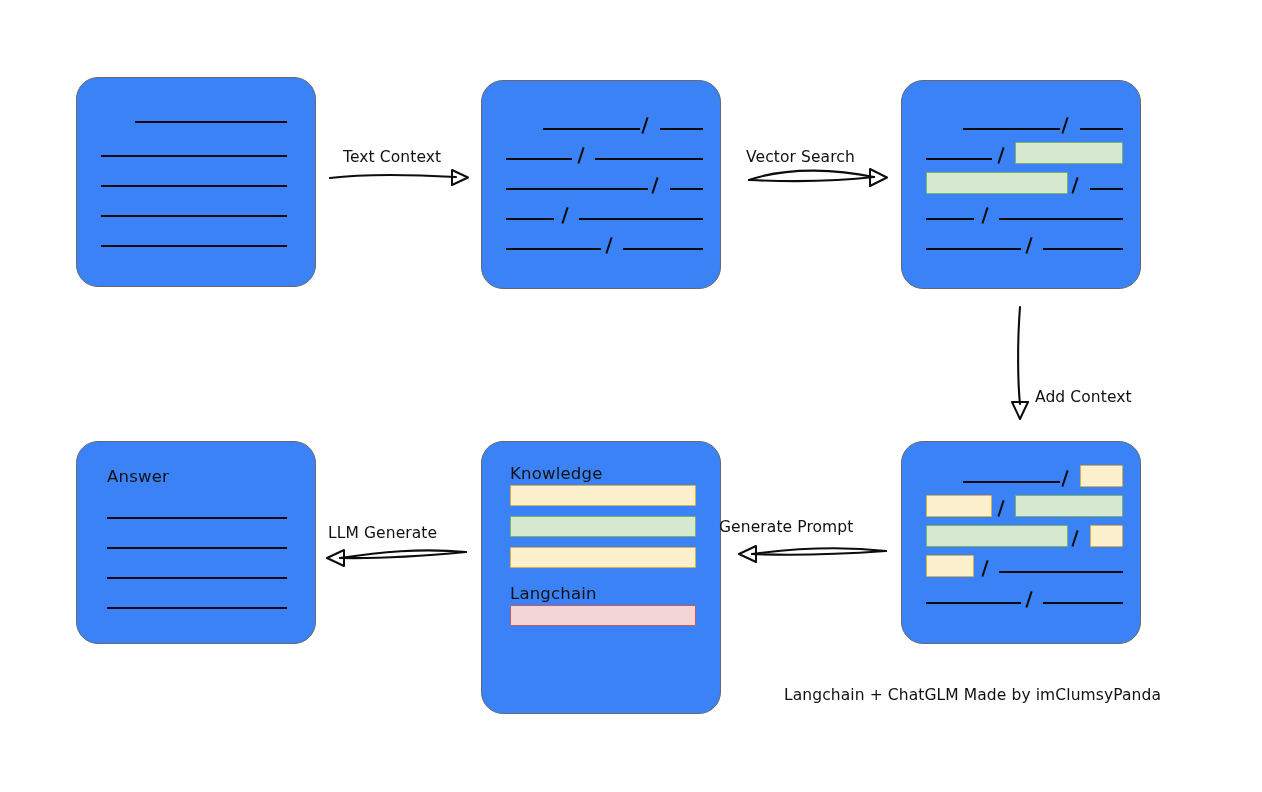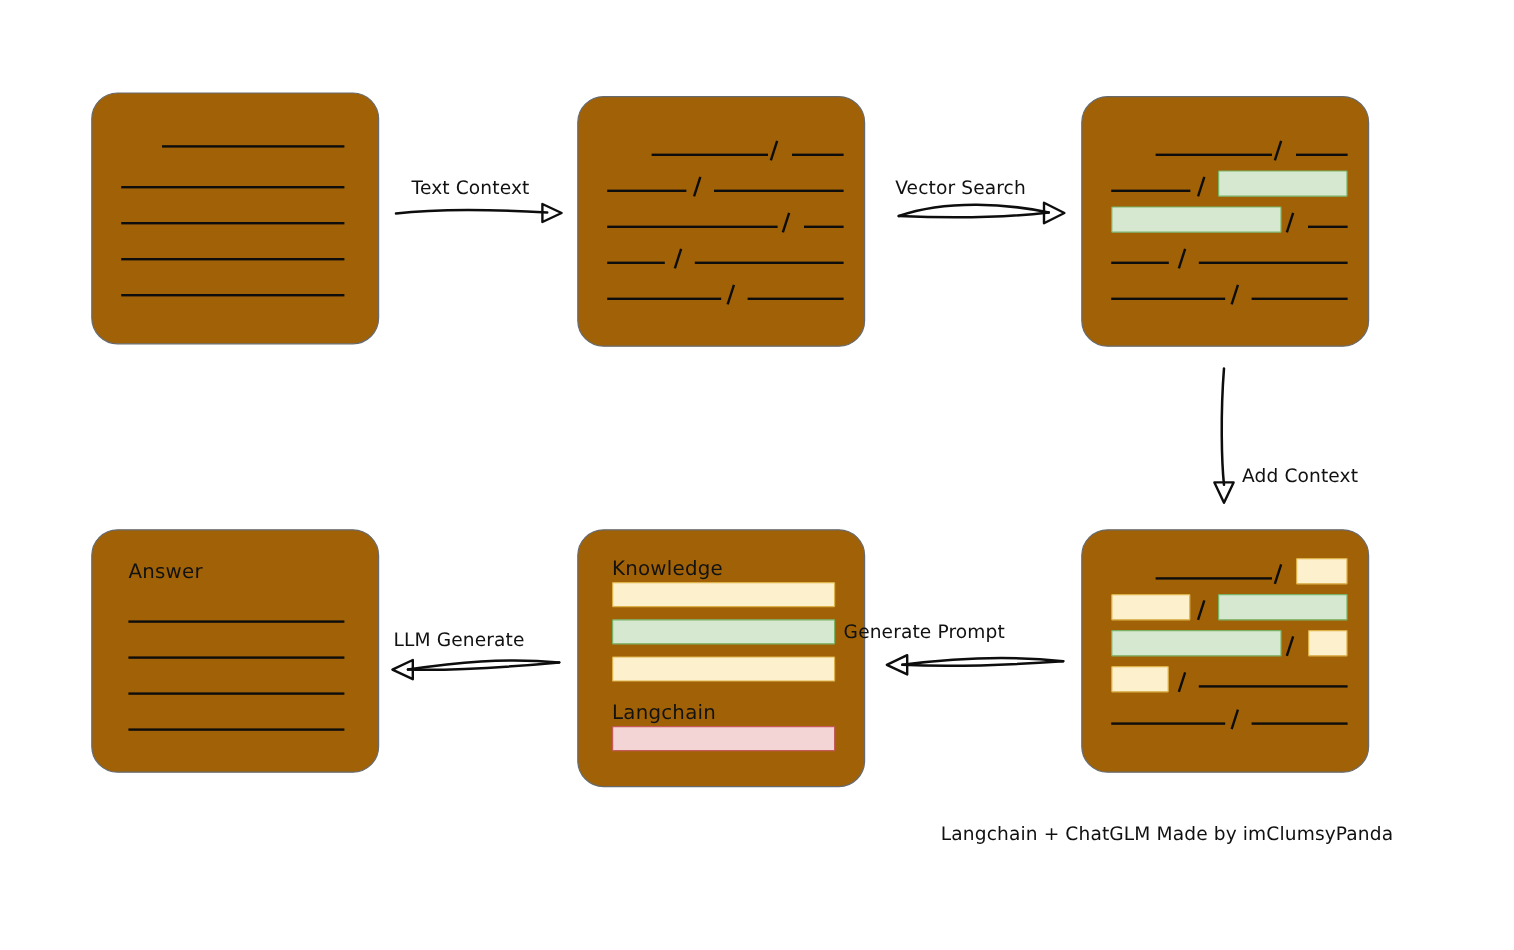--- a/index.html
+++ b/index.html
@@ -18,21 +18,21 @@
   #canvas {
     position: absolute;
     inset: 0;
     width: 1262px;
     height: 792px;
   }
   .node {
     position: absolute;
     border: 1.3px solid #666a6e;
     border-radius: 22px;
-    background: #a16207;
+    background: #3b82f6;
     box-sizing: border-box;
   }
   .node-title {
     position: absolute;
     font-family: "DejaVu Sans", sans-serif;
     font-size: 16.5px;
     letter-spacing: 0.2px;
     color: #121212;
     white-space: nowrap;
   }
@@ -161,37 +161,37 @@
       <div class="chip chip-green" style="left: 24px; top: 83px; width: 142px; height: 22px;"></div>
       <div class="slash" style="left: 172px; top: 88px; height: 17px;"></div>
       <div class="chip chip-yellow" style="left: 188px; top: 83px; width: 33px; height: 22px;"></div>
       <div class="chip chip-yellow" style="left: 24px; top: 113px; width: 48px; height: 22px;"></div>
       <div class="slash" style="left: 82px; top: 118px; height: 17px;"></div>
       <div class="rule" style="left: 97px; top: 129px; width: 124px;"></div>
       <div class="rule" style="left: 24px; top: 160px; width: 95px;"></div>
       <div class="slash" style="left: 126px; top: 149px; height: 17px;"></div>
       <div class="rule" style="left: 141px; top: 160px; width: 80px;"></div>
     </div>
-    <div class="node" style="left: 481px; top: 441px; width: 240px; height: 215px;">
+    <div class="node" style="left: 481px; top: 441px; width: 240px; height: 273px;">
       <div class="node-title" style="left: 28px; top: 22px;">Knowledge</div>
       <div class="node-title" style="left: 28px; top: 142px;">Langchain</div>
       <div class="chip chip-yellow" style="left: 28px; top: 43px; width: 186px; height: 21px;"></div>
       <div class="chip chip-green" style="left: 28px; top: 74px; width: 186px; height: 21px;"></div>
       <div class="chip chip-yellow" style="left: 28px; top: 105px; width: 186px; height: 21px;"></div>
       <div class="chip chip-red" style="left: 28px; top: 163px; width: 186px; height: 21px;"></div>
     </div>
     <div class="node" style="left: 76px; top: 441px; width: 240px; height: 203px;">
       <div class="node-title" style="left: 30px; top: 25px;">Answer</div>
       <div class="rule" style="left: 30px; top: 75px; width: 180px;"></div>
       <div class="rule" style="left: 30px; top: 105px; width: 180px;"></div>
       <div class="rule" style="left: 30px; top: 135px; width: 180px;"></div>
       <div class="rule" style="left: 30px; top: 165px; width: 180px;"></div>
     </div>
   </div>
 <div id="labels-layer">
     <div class="edge-label" style="left: 343px; top: 148px;">Text Context</div>
     <div class="edge-label" style="left: 746px; top: 148px; text-align: right;">Vector Search</div>
     <div class="edge-label" style="left: 1035px; top: 352px; margin-top: 36px;">Add Context</div>
-    <div class="edge-label" style="left: 703px; top: 518px;">Generate Prompt</div>
+    <div class="edge-label" style="left: 719px; top: 518px;">Generate Prompt</div>
     <div class="edge-label" style="left: 328px; top: 524px;">LLM Generate</div>
   </div>
 
 <div class="footer-note" style="left:784px; top:686px;">Langchain + ChatGLM Made by imClumsyPanda</div>
 
 </body></html>

